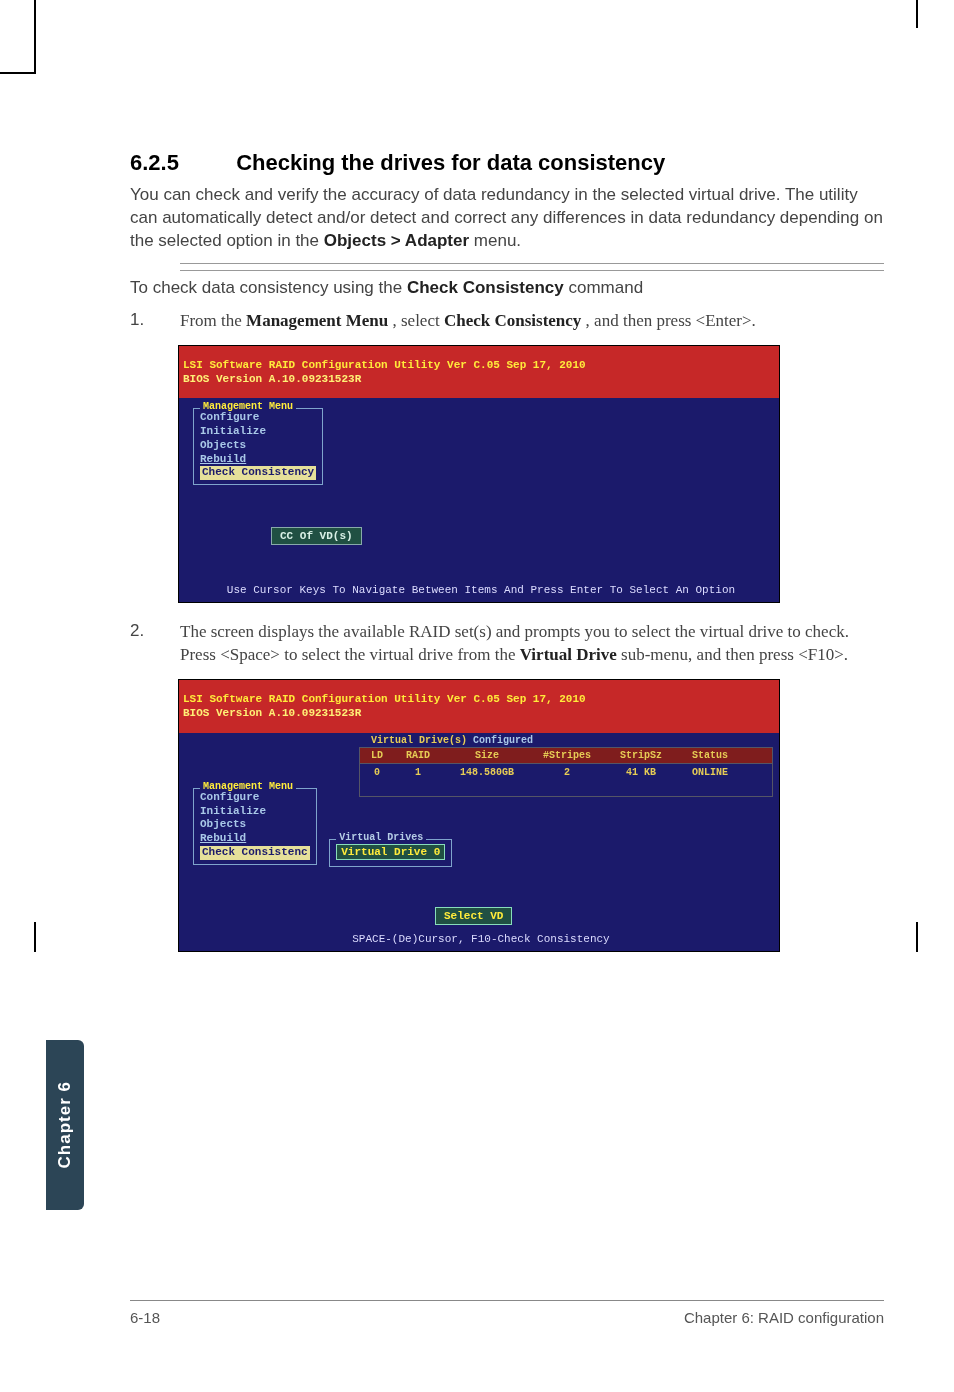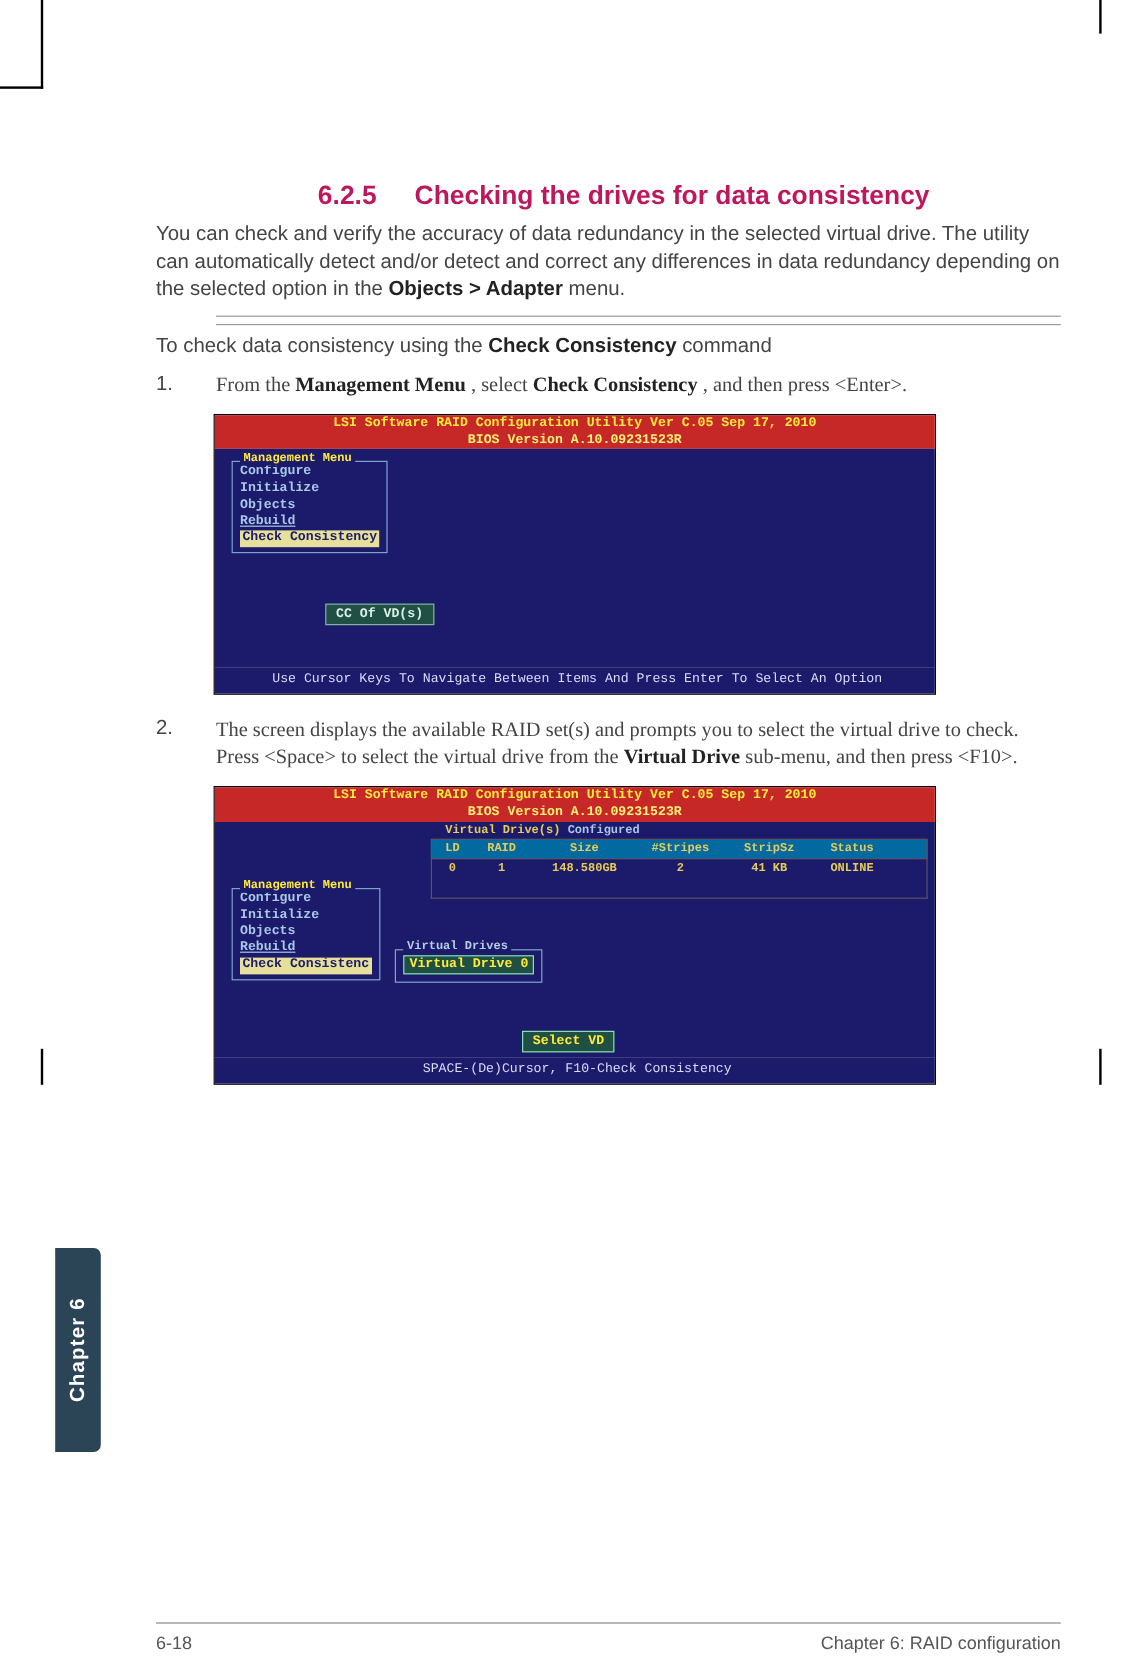--- a/index.html
+++ b/index.html
@@ -8,74 +8,74 @@
 
   
   .crop-h { position:absolute; left:0; top:72px; width:36px; height:2px; background:#000; }
   .crop-v { position:absolute; left:34px; top:0; width:2px; height:74px; background:#000; }
 
   
   .tick-r { position:absolute; right:36px; top:0; width:2px; height:28px; background:#000; }
 
   .content { margin:110px 70px 0 130px; }
 
-  h2 { font-size:22px; font-weight:bold; color:#be185d; margin:0 0 8px 0;text-align:center; }
+  h2 { font-size:22px; font-weight:bold; color:#000000; margin:0 0 8px 0; }
   h2 .secnum { display:inline-block; width:100px; }
   p { font-size:17px; line-height:1.35; margin:0 0 10px 0; color:#444; }
   .bold { font-weight:bold; color:#222; }
 
   hr.note-sep { border:none; border-top:1px solid #999; margin:6px 0 6px 50px; }
 
   .note-row { display:flex; align-items:flex-start; gap:14px; margin-left:2px; }
   .note-icon { width:42px; height:30px; flex:none; }
   .note-text { font-size:16px; line-height:1.3; color:#444; }
 
   h3 { font-size:19px; font-weight:bold; color:#222; margin:14px 0 6px 0; }
 
   ol.steps { list-style:none; padding:0; margin:8px 0 0 0; }
   ol.steps > li { display:flex; gap:26px; margin-bottom:12px; }
   ol.steps .num { width:24px; font-size:17px; color:#444; flex:none; }
   ol.steps .body { font-size:17px; line-height:1.35; color:#444;font-family:Liberation Serif, serif; }
 
   
   .bios { width:600px; margin:10px 0 18px 48px; border:1px solid #000; font-family:"Courier New", monospace; font-size:11px; color:#cfd1ff; }
-  .bios .hdr { background:#c62828; color:#ffeb3b; text-align:center; padding:0 4px; font-weight:bold; line-height:1.3; }
+  .bios .hdr { background:#c62828; color:#ffeb3b; padding:12px 4px; font-weight:bold; line-height:1.3; }
   .bios .hdr .line2 { color:#fff176; }
   .bios .bd { background:#1b1a6b; padding:10px 8px 4px 8px; min-height:168px; position:relative; }
   .bios .ftr { background:#1b1a6b; color:#dcdcff; text-align:center; padding:4px 4px 6px 8px; border-top:0; }
 
   .mm-box { border:1px solid #7fa4cc; display:inline-block; padding:2px 6px 4px 6px; margin-left:6px; position:relative; }
   .mm-title { position:absolute; top:-8px; left:6px; background:#1b1a6b; padding:0 3px; color:#ffeb3b; font-weight:bold; font-size:10px; }
   .mm-item { color:#a9c8e8; font-weight:bold; line-height:1.25; }
   .mm-item.u { text-decoration:underline; }
   .mm-sel { background:#e6e09a; color:#1b1a6b; padding:0 2px; display:inline-block; }
 
   .cc-box { display:inline-block; border:1px solid #8aa; background:#205043; color:#d8f0e6; padding:2px 8px; font-weight:bold; margin-top:42px; margin-left:84px; }
 
   
   .bios2 .bd { min-height:172px; }
   .tbl-title { position:absolute; top:2px; left:192px; color:#e6cc55; font-weight:bold; font-size:10px; }
   .tbl-title .cfg { color:#a9c8e8; }
   .tbl { position:absolute; top:14px; left:180px; right:6px; }
-  .tbl .th { display:flex; gap:0; font-size:10px; color:#e6cc55; font-weight:bold; background:#0369a1; border:1px solid #556; padding:2px 0; }
+  .tbl .th { display:flex; gap:0; font-size:10px; color:#e6cc55; font-weight:bold; background:#7f1d1d; border:1px solid #556; padding:2px 0; }
   .tbl .tr { display:flex; gap:0; font-size:10px; color:#e6cc55; font-weight:bold; padding:3px 0 18px 0; border:1px solid #556; border-top:0; }
   .tbl .c { text-align:center; }
   .w1{width:34px}.w2{width:48px}.w3{width:90px}.w4{width:70px}.w5{width:78px}.w6{width:60px}
 
   .vd-box { border:1px solid #7fa4cc; display:inline-block; padding:4px 6px 6px 6px; margin-left:6px; margin-top:96px; position:relative; }
   .vd-title { position:absolute; top:-8px; left:6px; background:#1b1a6b; padding:0 3px; color:#b6cde6; font-weight:bold; font-size:10px; }
   .vd-sel { border:1px solid #8db; background:#205043; color:#ffeb3b; padding:1px 4px; font-weight:bold; display:inline-block; }
 
   .sel-vd-box { display:inline-block; border:1px solid #8db; background:#205043; color:#ffeb3b; padding:2px 8px; font-weight:bold; margin:40px 0 0 248px; }
 
   
   .tab { position:absolute; left:46px; top:1040px; width:38px; height:170px; background:#2c4556; border-top-right-radius:6px; border-bottom-right-radius:6px; display:flex; align-items:center; justify-content:center; }
   .tab span { color:#fff; font-weight:bold; font-size:17px; writing-mode:vertical-rl; transform:rotate(180deg); letter-spacing:1px; }
 
-  .footer { position:absolute; left:130px; right:70px; top:1352px; border-top:1px solid #888; padding-top:8px; display:flex; justify-content:space-between; font-size:15px; color:#555; }
+  .footer { position:absolute; left:130px; right:70px; top:1300px; border-top:1px solid #888; padding-top:8px; display:flex; justify-content:space-between; font-size:15px; color:#555; }
 
   .crop-bl-v { position:absolute; left:34px; bottom:0; width:2px; height:30px; background:#000; }
   .tick-br { position:absolute; right:36px; bottom:0; width:2px; height:30px; background:#000; }
 </style>
 </head>
 <body>
 
 <div class="page">
   <div class="crop-h"></div>
   <div class="crop-v"></div>

